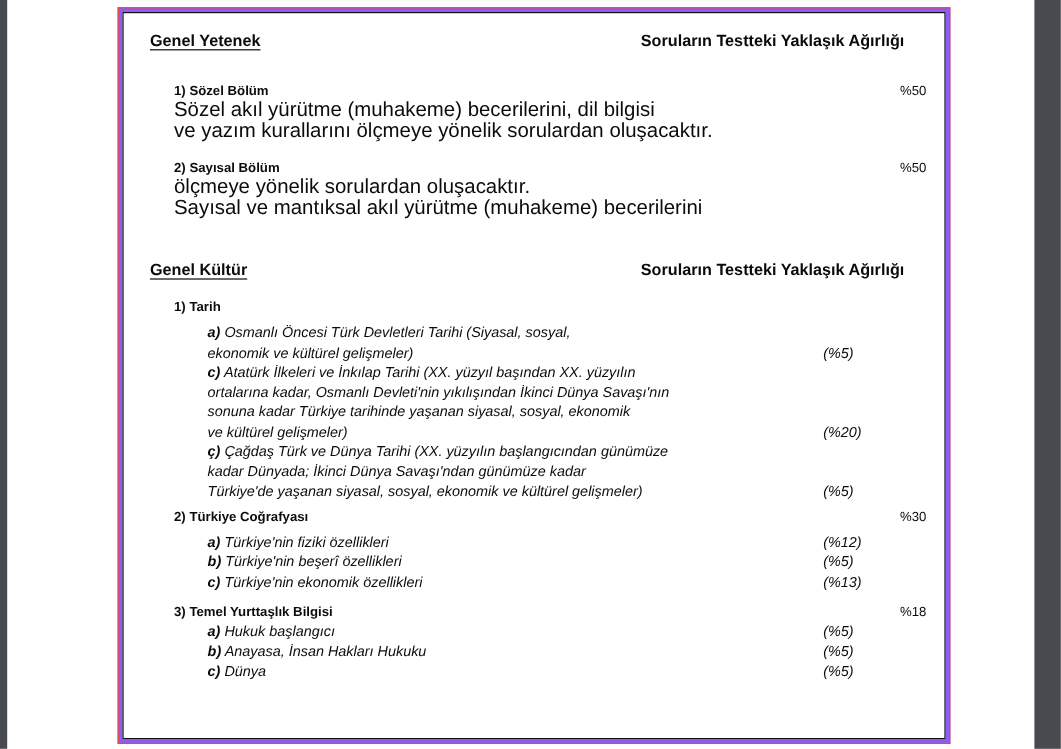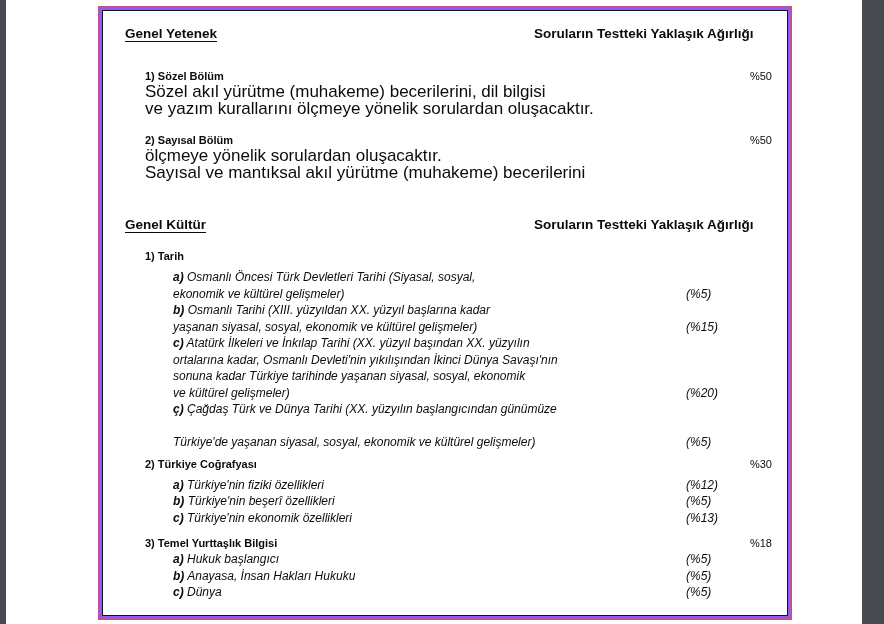--- a/index.html
+++ b/index.html
@@ -196,42 +196,35 @@
       <div class="gap-xs"></div>
 
       <div class="row sub-item">
         <span class="lbl"><span class="marker">a)</span>
           <span>Osmanlı Öncesi Türk Devletleri Tarihi (Siyasal, sosyal,</span><br>
           <span>ekonomik ve kültürel gelişmeler)</span>
         </span>
         <span class="wt bottomline">(%5)</span>
       </div>
 
-      <div class="row sub-item">
-        <span class="lbl"><span class="marker">b)</span>
-          <span>Osmanlı Tarihi (XIII. yüzyıldan XX. yüzyıl başlarına kadar</span><br>
-          <span>yaşanan siyasal, sosyal, ekonomik ve kültürel gelişmeler)</span>
-        </span>
-        <span class="wt bottomline">(%15)</span>
-      </div>
 
       <div class="row sub-item">
         <span class="lbl"><span class="marker">c)</span>
           <span>Atatürk İlkeleri ve İnkılap Tarihi (XX. yüzyıl başından XX. yüzyılın</span><br>
           <span>ortalarına kadar, Osmanlı Devleti'nin yıkılışından İkinci Dünya Savaşı'nın</span><br>
           <span>sonuna kadar Türkiye tarihinde yaşanan siyasal, sosyal, ekonomik</span><br>
           <span>ve kültürel gelişmeler)</span>
         </span>
         <span class="wt bottomline">(%20)</span>
       </div>
 
       <div class="row sub-item">
         <span class="lbl"><span class="marker">ç)</span>
           <span>Çağdaş Türk ve Dünya Tarihi (XX. yüzyılın başlangıcından günümüze</span><br>
-          <br>
+          <span>kadar Dünyada; İkinci Dünya Savaşı'ndan günümüze kadar</span><br>
           <span>Türkiye'de yaşanan siyasal, sosyal, ekonomik ve kültürel gelişmeler)</span>
         </span>
         <span class="wt bottomline">(%5)</span>
       </div>
 
       <div class="gap-xs"></div>
 
       <div class="row num-item">
         <span class="lbl">2) Türkiye Coğrafyası</span>
         <span class="wt">%30</span>

